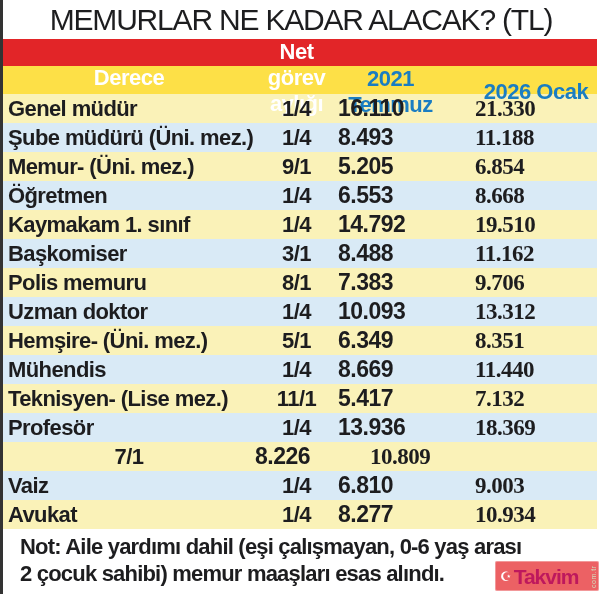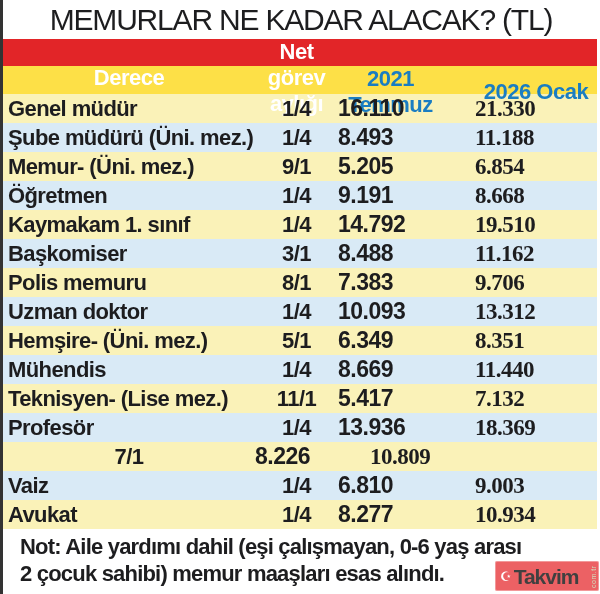--- a/index.html
+++ b/index.html
@@ -59,21 +59,21 @@
     position:absolute;right:1px;bottom:3px;
     width:104px;height:30px;
     background:rgba(232,62,66,0.82);
     border-radius:2px;
     display:flex;align-items:center;
     padding:0 11px 0 5px;
     box-shadow:0 0 0 1px rgba(255,255,255,0.35) inset;
   }
   .logo .crescent{color:#ffffff;font-size:13px;margin-right:2px;line-height:1;}
   .logo .logo-text{
-    color:#404040;font-weight:bold;font-size:21px;letter-spacing:-1px;line-height:1;
+    color:#be185d;font-weight:bold;font-size:21px;letter-spacing:-1px;line-height:1;
   }
   .logo .logo-domain{
     position:absolute;right:2px;top:3px;height:24px;
     writing-mode:vertical-rl;transform:rotate(180deg);
     font-size:7px;color:#cfe0bf;letter-spacing:0.5px;line-height:1;
   }
 </style>
 </head>
 <body>
 
@@ -111,21 +111,21 @@
   <div class="grid-row row odd">
     <div class="c-title">Memur- (Üni. mez.)</div>
     <div class="c-derece">9/1</div>
     <div class="c-2021">5.205</div>
     <div class="c-2022">6.854</div>
   </div>
 
   <div class="grid-row row even">
     <div class="c-title">Öğretmen</div>
     <div class="c-derece">1/4</div>
-    <div class="c-2021">9.191</div>
+    <div class="c-2021">6.553</div>
     <div class="c-2022">8.668</div>
   </div>
 
   <div class="grid-row row odd">
     <div class="c-title">Kaymakam 1. sınıf</div>
     <div class="c-derece">1/4</div>
     <div class="c-2021">14.792</div>
     <div class="c-2022">19.510</div>
   </div>
 

